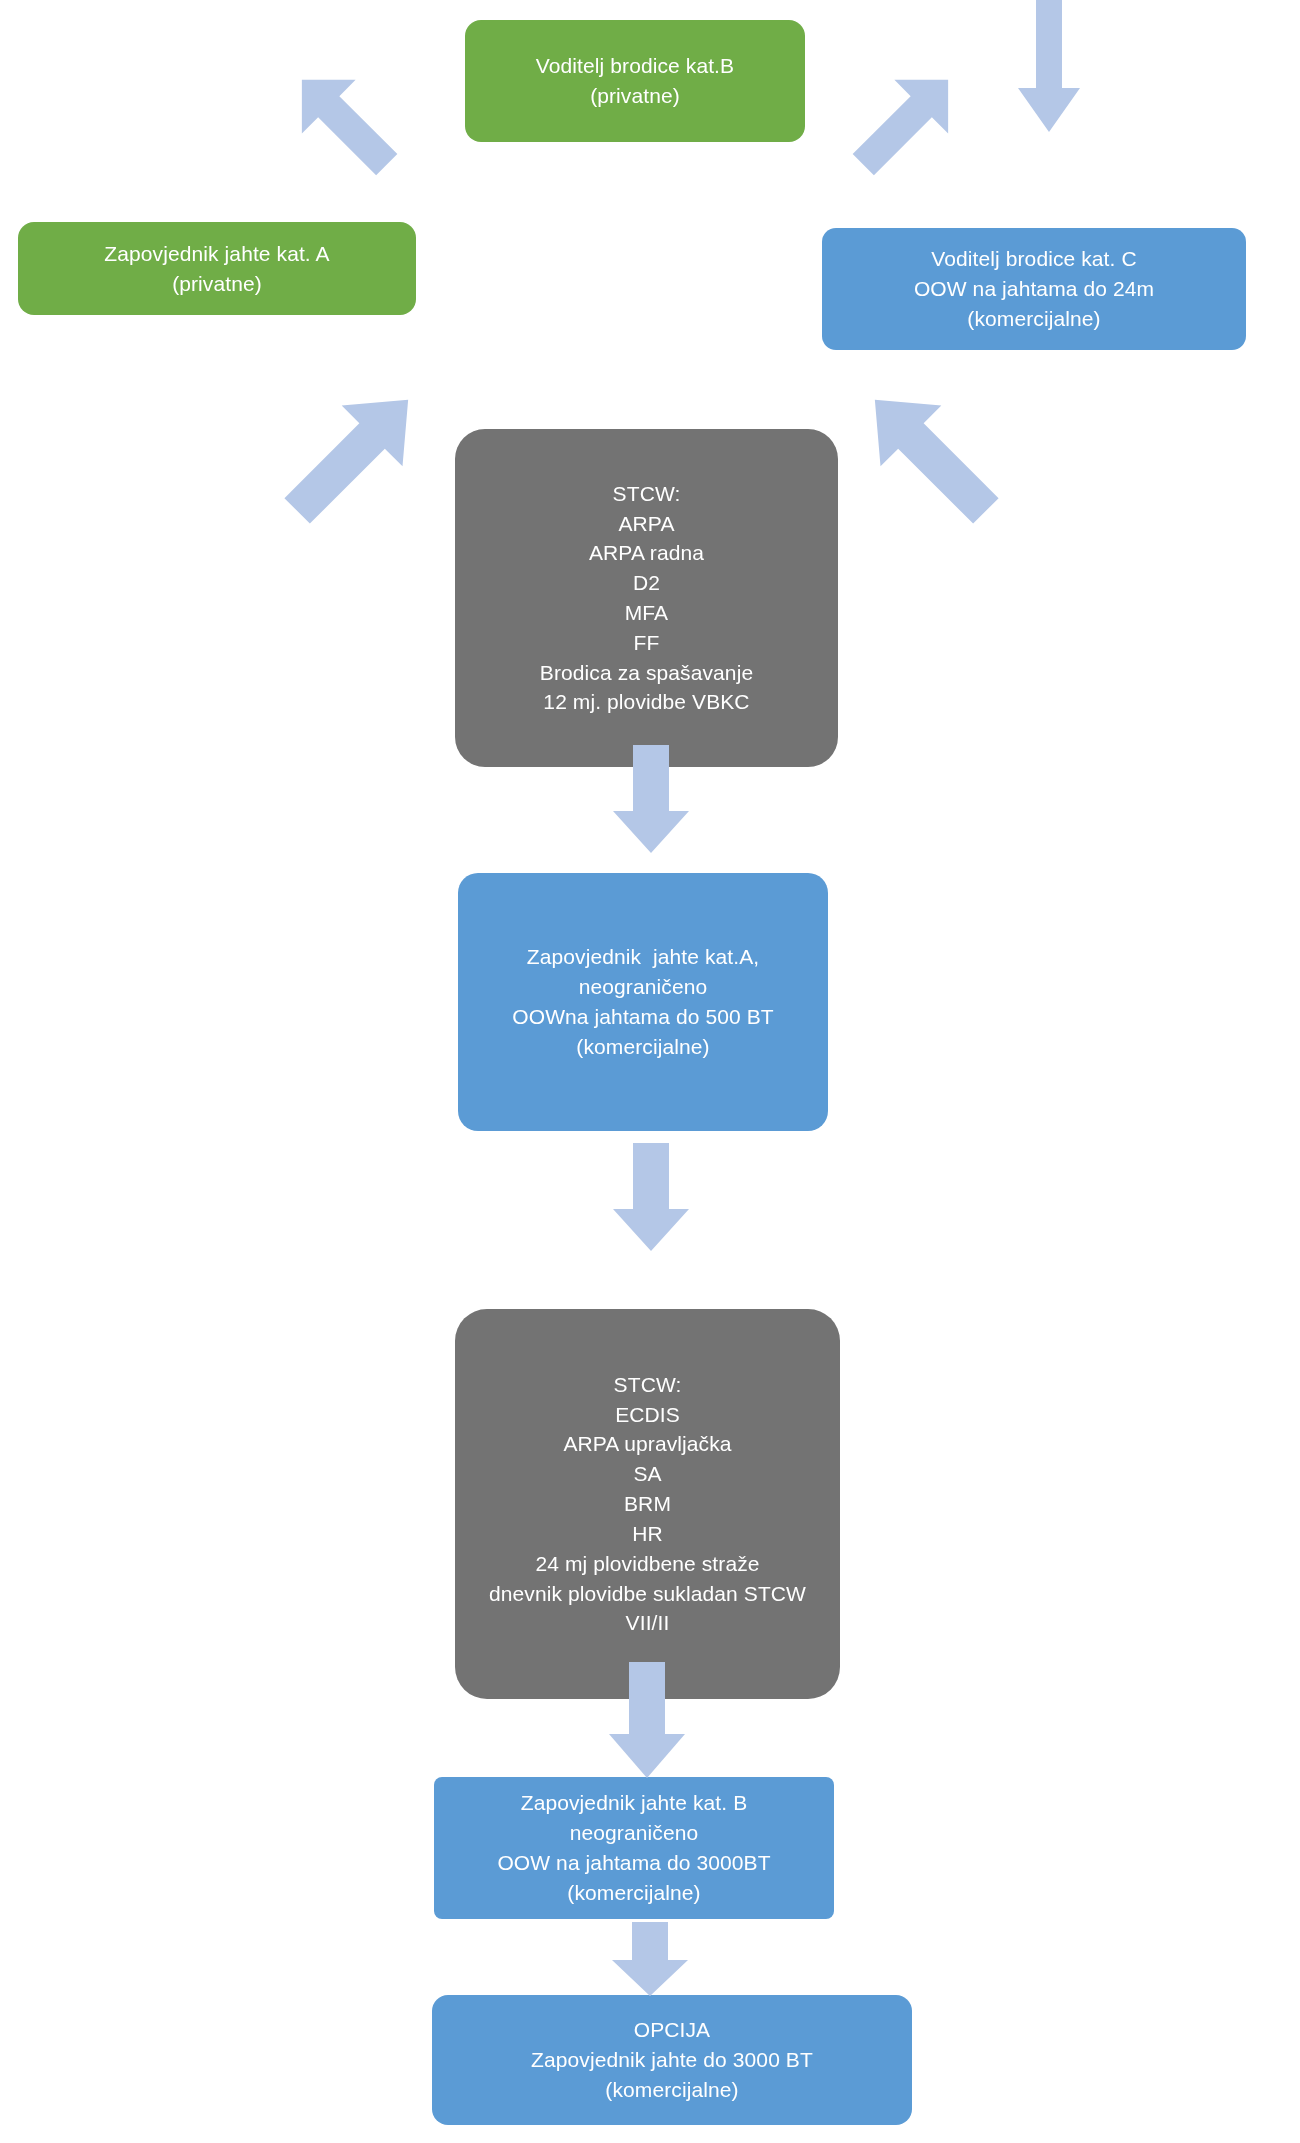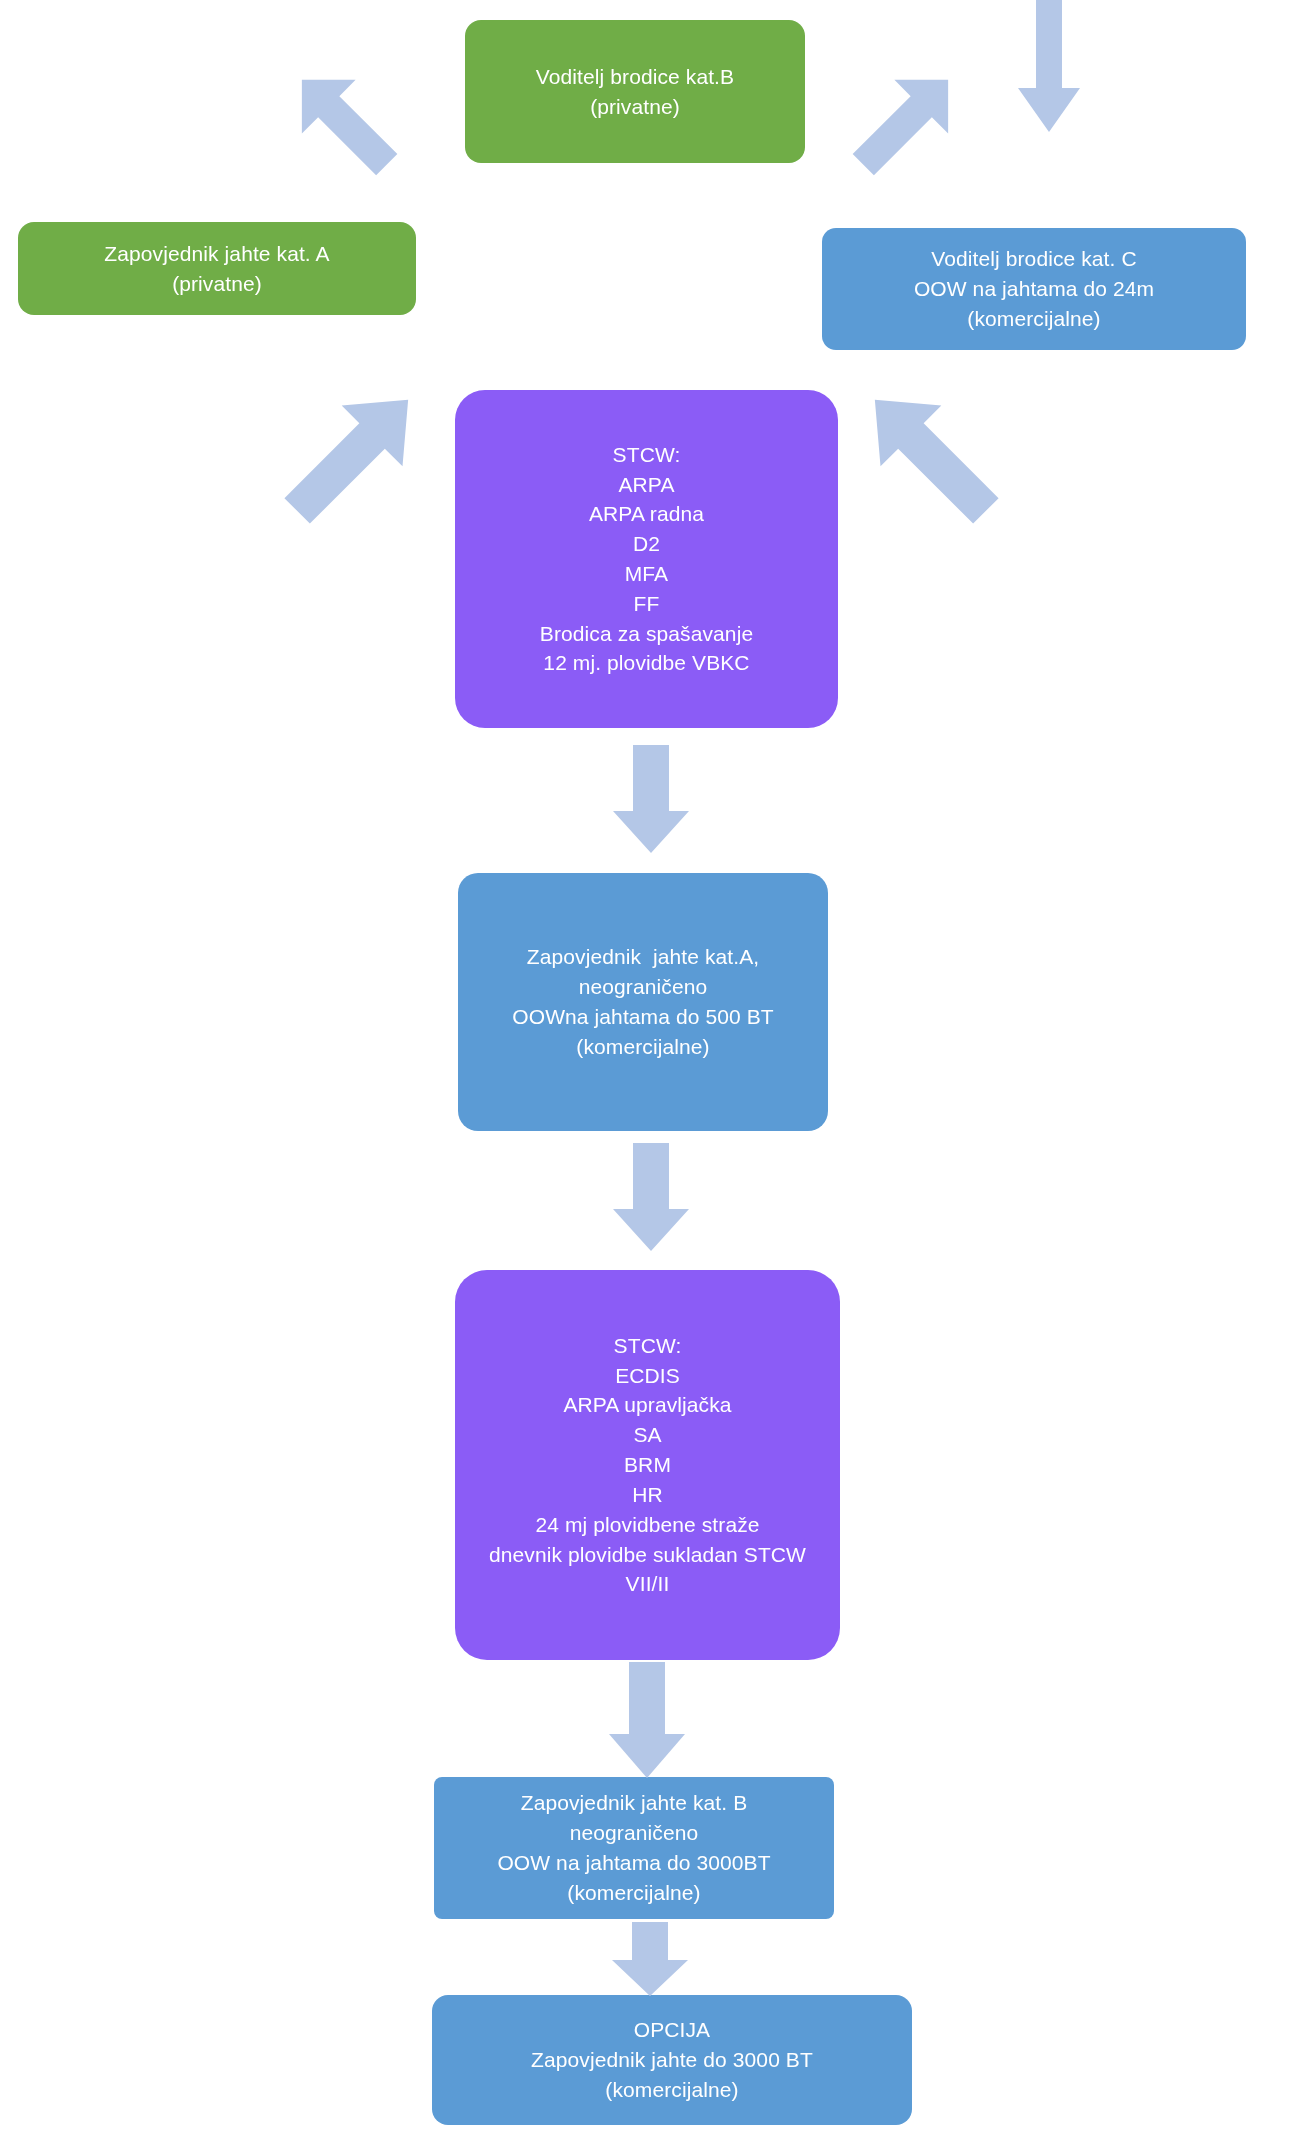--- a/index.html
+++ b/index.html
@@ -27,24 +27,24 @@
     text-align: center;
     color: #ffffff;
     border-radius: 18px;
     padding: 6px 10px;
     line-height: 1.42;
     letter-spacing: 0.1px;
   }
   .node .ln { display: block; white-space: pre; }
   .green { background: #70ad47; }
   .blue  { background: #5b9bd5; }
-  .red   { background: #8b5cf6; }
+  .red   { background: #737373; margin-top: 39px; }
 
   
-  #node-voditelj-b      { left: 465px; top: 20px;   width: 340px; height: 143px; font-size: 21px; border-radius: 16px; }
+  #node-voditelj-b      { left: 465px; top: 20px;   width: 340px; height: 122px; font-size: 21px; border-radius: 16px; }
   #node-zapovjednik-a   { left: 18px;  top: 222px;  width: 398px; height: 93px; font-size: 21px; border-radius: 16px; }
   #node-voditelj-c      { left: 822px; top: 228px;  width: 424px; height: 122px; font-size: 21px; border-radius: 14px; }
   #node-stcw-1          { left: 455px; top: 390px;  width: 383px; height: 338px; font-size: 21px; border-radius: 30px; }
   #node-zapovjednik-a2  { left: 458px; top: 865px;  width: 370px; height: 258px; font-size: 21px; border-radius: 20px; margin-top: 8px; }
   #node-stcw-2          { left: 455px; top: 1270px; width: 385px; height: 390px; font-size: 21px; border-radius: 32px; }
   #node-zapovjednik-b   { left: 434px; top: 1777px; width: 400px; height: 142px; font-size: 21px; border-radius: 8px; }
   #node-opcija          { left: 432px; top: 1995px; width: 480px; height: 130px; font-size: 21px; border-radius: 16px; }
 
   
   .arrow { position: absolute; }

